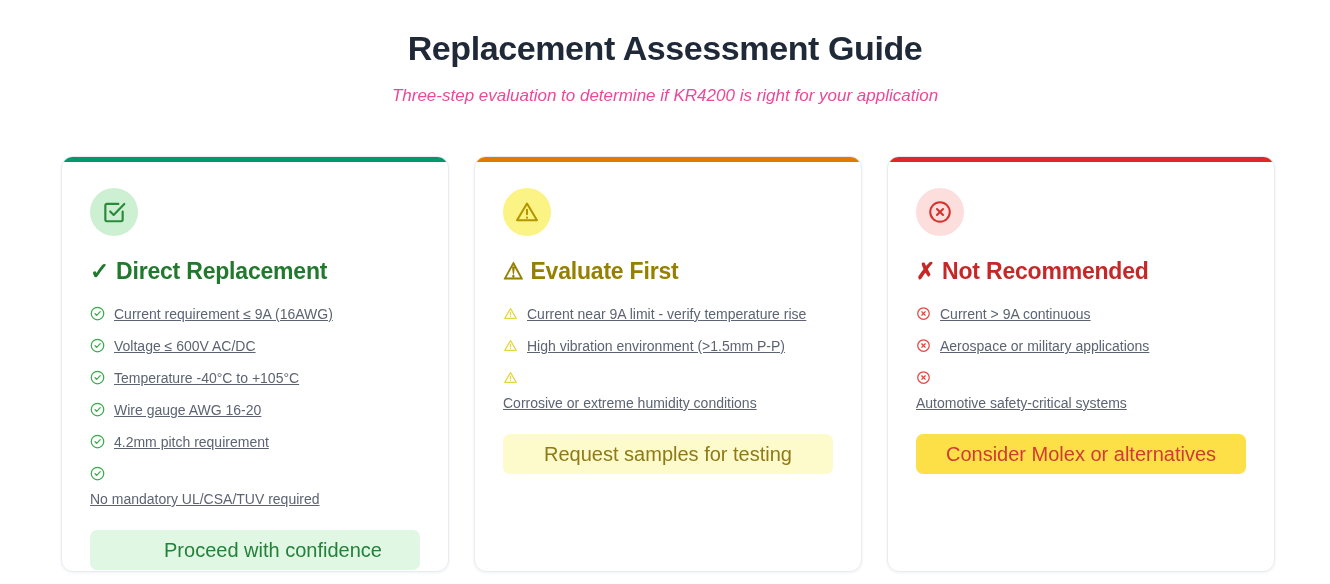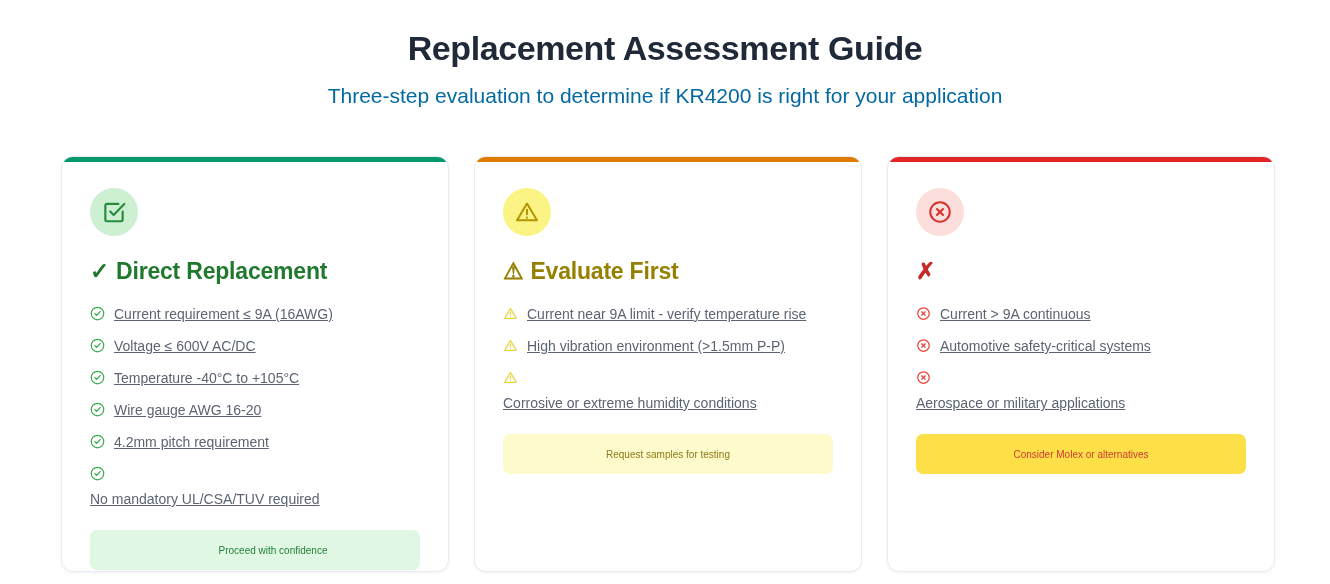--- a/index.html
+++ b/index.html
@@ -28,24 +28,25 @@
   .page-title {
     margin: 0;
     font-size: 34px;
     font-weight: bold;
     color: #1f2937;
     letter-spacing: -0.4px;
     line-height: 44px;
   }
   .page-subtitle {
     margin: 14px 0 0 0;
-    font-size: 21px;
-    color: #0369a1;
+    font-size: 17px;
+    color: #ec4899;
     font-weight: normal;
     line-height: 24px;
+    font-style: italic;
   }
 
   
   .cards {
     position: absolute;
     top: 156px;
     left: 61px;
     width: 1214px;
     display: flex;
     gap: 25px;
@@ -122,21 +123,21 @@
   .bullet-icon svg { display: block; }
 
   
   .card-badge {
     margin-top: 22px;
     height: 40px;
     border-radius: 7px;
     display: flex;
     align-items: center;
     justify-content: center;
-    font-size: 10px;
+    font-size: 20px;
     font-weight: normal;
     text-align: right;
   }
 
   
   .v-green .card-topbar { background: #00996b; }
   .v-green .icon-bubble { background: #cdf0d3; }
   .v-green .card-heading { color: #21792e; }
   .v-green .card-badge { background: #e0f7e3; color: #23813a; padding-left: 36px; }
 
@@ -297,20 +298,21 @@
         <div class="icon-bubble">
           <svg width="26" height="26" viewBox="0 0 24 24" fill="none" stroke="#d8322f" stroke-width="1.9" stroke-linecap="round" stroke-linejoin="round">
             <circle cx="12" cy="12" r="9"></circle>
             <path d="M9.2 9.2l5.6 5.6"></path>
             <path d="M14.8 9.2l-5.6 5.6"></path>
           </svg>
         </div>
 
         <div class="card-heading">
           <span class="heading-glyph">✗</span>
+          <span>Not Recommended</span>
         </div>
 
         <ul class="criteria">
           <li>
             <span class="bullet-icon">
               <svg width="15" height="15" viewBox="0 0 24 24" fill="none" stroke="#e8453f" stroke-width="2" stroke-linecap="round" stroke-linejoin="round">
                   <circle cx="12" cy="12" r="9.2"></circle>
                   <path d="M9.3 9.3l5.4 5.4"></path>
                   <path d="M14.7 9.3l-5.4 5.4"></path>
                 </svg>
@@ -318,31 +320,31 @@
             <span>Current &gt; 9A continuous</span>
           </li>
           <li>
             <span class="bullet-icon">
               <svg width="15" height="15" viewBox="0 0 24 24" fill="none" stroke="#e8453f" stroke-width="2" stroke-linecap="round" stroke-linejoin="round">
                   <circle cx="12" cy="12" r="9.2"></circle>
                   <path d="M9.3 9.3l5.4 5.4"></path>
                   <path d="M14.7 9.3l-5.4 5.4"></path>
                 </svg>
             </span>
-            <span>Automotive safety-critical systems</span>
+            <span>Aerospace or military applications</span>
           </li>
           <li>
             <span class="bullet-icon">
               <svg width="15" height="15" viewBox="0 0 24 24" fill="none" stroke="#e8453f" stroke-width="2" stroke-linecap="round" stroke-linejoin="round">
                   <circle cx="12" cy="12" r="9.2"></circle>
                   <path d="M9.3 9.3l5.4 5.4"></path>
                   <path d="M14.7 9.3l-5.4 5.4"></path>
                 </svg>
             </span>
-            <span>Aerospace or military applications</span>
+            <span>Automotive safety-critical systems</span>
           </li>
         </ul>
 
         <div class="card-badge">Consider Molex or alternatives</div>
       </div>
     </div>
 
   </div>
 </div>
 

